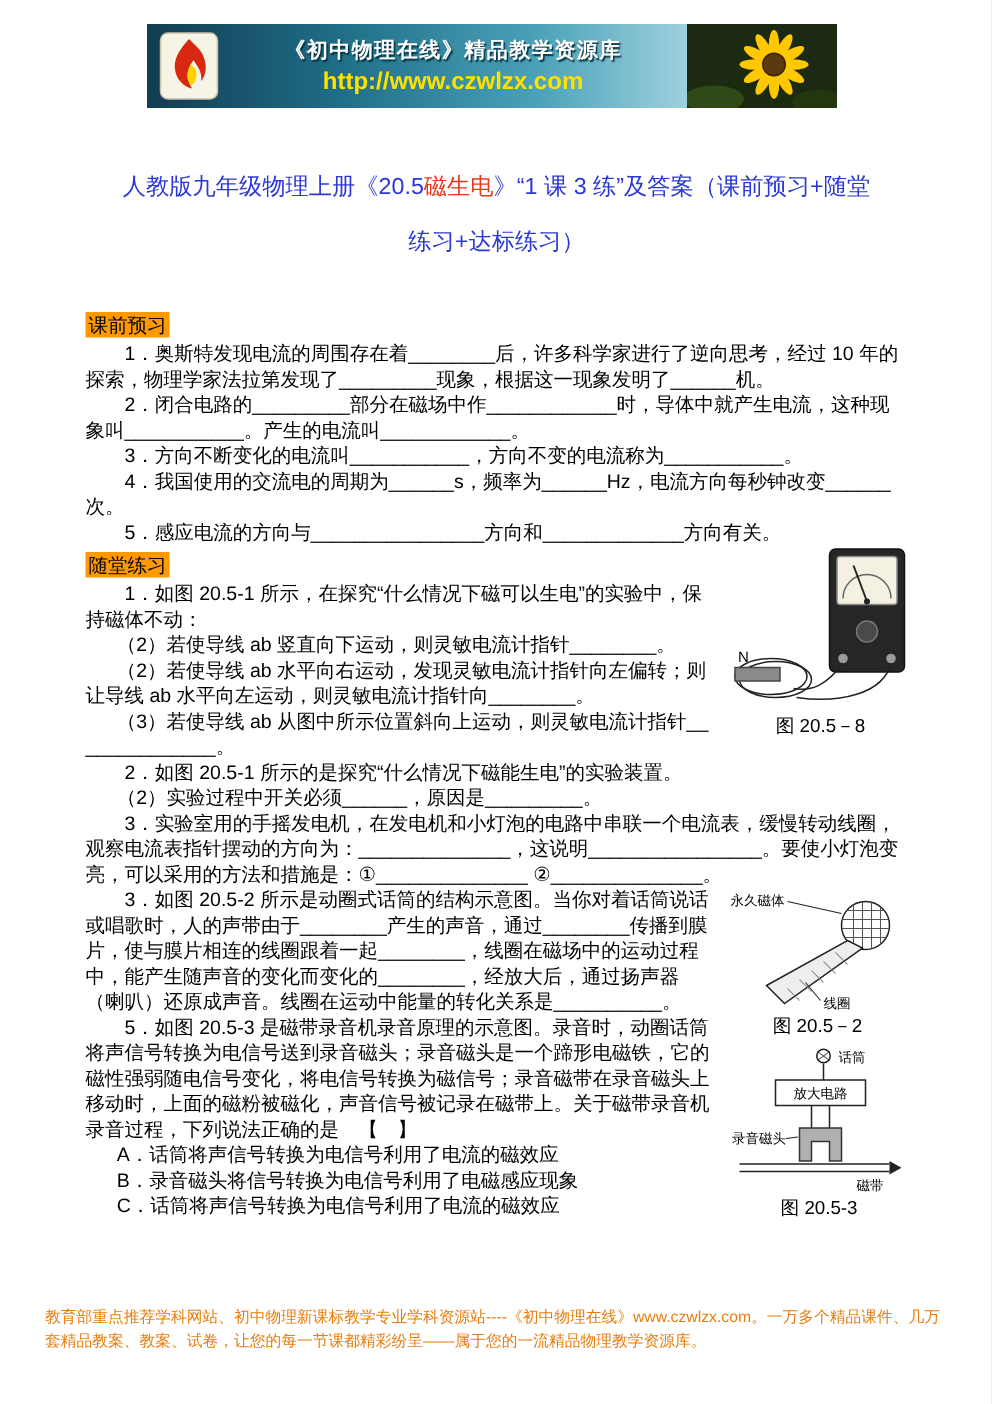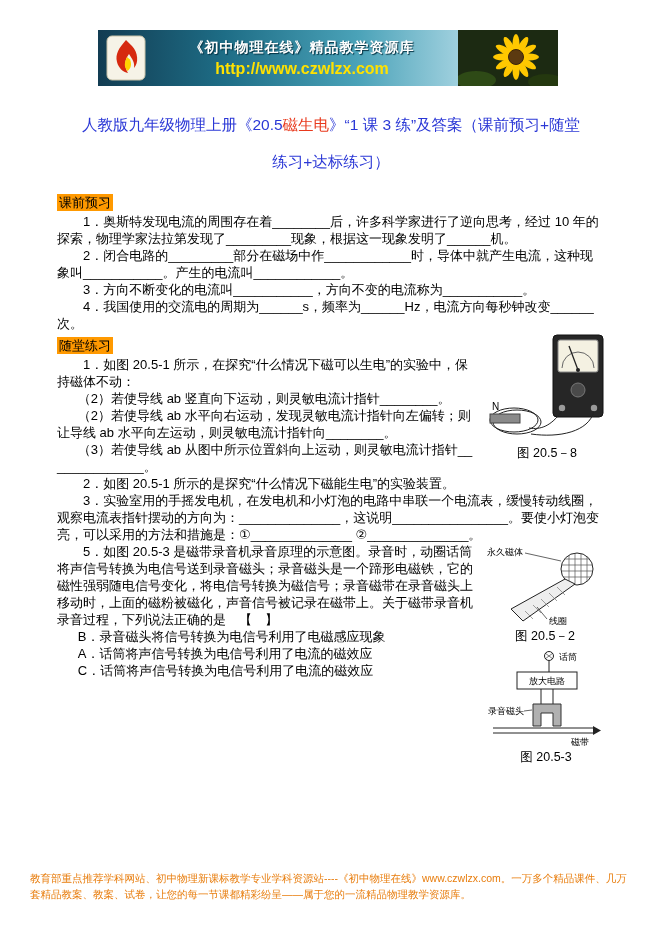--- a/index.html
+++ b/index.html
@@ -1,34 +1,34 @@
 <!DOCTYPE html>
 <html><head>
 <meta charset="utf-8">
 <style>
   html,body{margin:0;padding:0;background:#e8e8e8;}
   .page{position:relative;width:661px;height:936px;margin:0 auto;background:#ffffff;
         font-family:"Liberation Sans","DejaVu Sans",sans-serif;color:#000;overflow:hidden;}
 
   
-  .banner{position:absolute;left:98px;top:30px;width:460px;height:56px;display:flex;}
+  .banner{position:absolute;left:98px;top:16px;width:460px;height:56px;display:flex;}
   .banner-main{flex:1;display:flex;align-items:center;gap:8px;padding:0 8px;
                background:linear-gradient(90deg,#123c52 0%,#1e6d86 35%,#4aa2b8 72%,#9fd0de 100%);}
   .banner-text{flex:1;text-align:center;}
   .banner-title{color:#ffffff;font-weight:bold;font-size:14px;letter-spacing:1px;text-shadow:1px 1px 1px #023040;}
   .banner-url{color:#ffe100;font-size:16px;font-weight:bold;margin-top:3px;}
   .banner-right{width:100px;flex:0 0 100px;}
 
   
   .doc-title{margin:16px 56px 0 57px;text-align:center;font-size:15.5px;font-weight:normal;
              color:#2b38d6;line-height:37px;}
   .doc-title .hl{color:#e8391d;}
 
   
-  .content{margin:9px 56px 0 57px;font-size:13px;line-height:17px;word-break:break-all;}
+  .content{margin:23px 56px 0 57px;font-size:13px;line-height:17px;word-break:break-all;}
   .sec-label{display:inline-block;background:#ff9900;padding:0 2px;margin:5px 0 2px;}
   .content p{margin:0;}
   p.q{text-indent:2em;}
   p.sub{text-indent:1.6em;}
   p.opt{text-indent:1.6em;}
 
   .fig{float:right;clear:right;text-align:center;margin:2px 0 2px 10px;}
   .fig svg{display:block;margin:0 auto;}
   .fig-label{font-size:12.5px;line-height:16px;margin-top:1px;}
   svg text{font-family:"Liberation Sans","DejaVu Sans",sans-serif;fill:#000;}
@@ -88,20 +88,21 @@
   </div>
 
   <div class="content">
 
     
     <div class="sec-label">课前预习</div>
     <p class="q">1．奥斯特发现电流的周围存在着________后，许多科学家进行了逆向思考，经过 10 年的探索，物理学家法拉第发现了_________现象，根据这一现象发明了______机。</p>
     <p class="q">2．闭合电路的_________部分在磁场中作____________时，导体中就产生电流，这种现象叫___________。产生的电流叫____________。</p>
     <p class="q">3．方向不断变化的电流叫___________，方向不变的电流称为___________。</p>
     <p class="q">4．我国使用的交流电的周期为______s，频率为______Hz，电流方向每秒钟改变______次。</p>
+    <p class="q">5．感应电流的方向与________________方向和_____________方向有关。</p>
 
     
     <div class="sec-label">随堂练习</div>
 
     
     <div class="fig">
       <svg viewBox="0 0 116 110" width="116" height="110">
         <rect x="64" y="1" width="50" height="82" rx="4" fill="#262626" stroke="#111"></rect>
         <rect x="69" y="6" width="40" height="32" rx="2" fill="#f4f1e2" stroke="#888"></rect>
         <path d="M73 34 A 16 16 0 0 1 105 34" fill="none" stroke="#666"></path>
@@ -119,20 +120,21 @@
       </svg>
       <div class="fig-label">图 20.5－8</div>
     </div>
 
     <p class="q">1．如图 20.5-1 所示，在探究“什么情况下磁可以生电”的实验中，保持磁体不动：</p>
     <p class="sub">（2）若使导线 ab 竖直向下运动，则灵敏电流计指针________。</p>
     <p class="sub">（2）若使导线 ab 水平向右运动，发现灵敏电流计指针向左偏转；则让导线 ab 水平向左运动，则灵敏电流计指针向________。</p>
     <p class="sub">（3）若使导线 ab 从图中所示位置斜向上运动，则灵敏电流计指针______________。</p>
 
     <p class="q">2．如图 20.5-1 所示的是探究“什么情况下磁能生电”的实验装置。</p>
+    <p class="sub">（2）实验过程中开关必须______，原因是_________。</p>
 
     <p class="q">3．实验室用的手摇发电机，在发电机和小灯泡的电路中串联一个电流表，缓慢转动线圈，观察电流表指针摆动的方向为：______________，这说明________________。要使小灯泡变亮，可以采用的方法和措施是：①______________ ②______________。</p>
 
     
     <div class="fig">
       <svg viewBox="0 0 120 82" width="120" height="82">
         <defs>
             <clipPath id="micHead">
               <circle cx="92" cy="24" r="16"></circle>
             </clipPath>
@@ -157,20 +159,21 @@
           <line x1="40" y1="66" x2="48" y2="74"></line>
         </g>
         <text x="2" y="10" font-size="9">永久磁体</text>
         <line x1="40" y1="8" x2="76" y2="16" stroke="#222" stroke-width="0.7"></line>
         <text x="64" y="79" font-size="9">线圈</text>
         <line x1="62" y1="74" x2="52" y2="62" stroke="#222" stroke-width="0.7"></line>
       </svg>
       <div class="fig-label">图 20.5－2</div>
     </div>
 
+    <p class="q">3．如图 20.5-2 所示是动圈式话筒的结构示意图。当你对着话筒说话或唱歌时，人的声带由于________产生的声音，通过________传播到膜片，使与膜片相连的线圈跟着一起________，线圈在磁场中的运动过程中，能产生随声音的变化而变化的________，经放大后，通过扬声器（喇叭）还原成声音。线圈在运动中能量的转化关系是__________。</p>
 
     
     <div class="fig">
       <svg viewBox="0 0 118 100" width="118" height="100">
         <circle cx="62" cy="8" r="4.5" fill="none" stroke="#222"></circle>
         <line x1="58" y1="5" x2="66" y2="11" stroke="#222" stroke-width="0.6"></line>
         <line x1="58" y1="11" x2="66" y2="5" stroke="#222" stroke-width="0.6"></line>
         <text x="72" y="12" font-size="9">话筒</text>
         <line x1="62" y1="13" x2="62" y2="24" stroke="#222"></line>
         <rect x="30" y="24" width="60" height="17" fill="none" stroke="#222"></rect>
@@ -182,21 +185,21 @@
         <line x1="6" y1="85" x2="106" y2="85" stroke="#222"></line>
         <polygon points="106,78 114,82.5 106,87" fill="#222"></polygon>
         <text x="1" y="66" font-size="9">录音磁头</text>
         <line x1="37" y1="63" x2="45" y2="62" stroke="#222" stroke-width="0.7"></line>
         <text x="84" y="97" font-size="9">磁带</text>
       </svg>
       <div class="fig-label">图 20.5-3</div>
     </div>
 
     <p class="q">5．如图 20.5-3 是磁带录音机录音原理的示意图。录音时，动圈话筒将声信号转换为电信号送到录音磁头；录音磁头是一个蹄形电磁铁，它的磁性强弱随电信号变化，将电信号转换为磁信号；录音磁带在录音磁头上移动时，上面的磁粉被磁化，声音信号被记录在磁带上。关于磁带录音机录音过程，下列说法正确的是　【　】</p>
+    <p class="opt">A．话筒将声信号转换为电信号利用了电流的磁效应</p>
     <p class="opt">B．录音磁头将信号转换为电信号利用了电磁感应现象</p>
-    <p class="opt">A．话筒将声信号转换为电信号利用了电流的磁效应</p>
     <p class="opt">C．话筒将声信号转换为电信号利用了电流的磁效应</p>
 
   </div>
 
   <div class="footer">教育部重点推荐学科网站、初中物理新课标教学专业学科资源站----《初中物理在线》www.czwlzx.com。一万多个精品课件、几万套精品教案、教案、试卷，让您的每一节课都精彩纷呈——属于您的一流精品物理教学资源库。</div>
 
 </div>
 
 </body></html>

